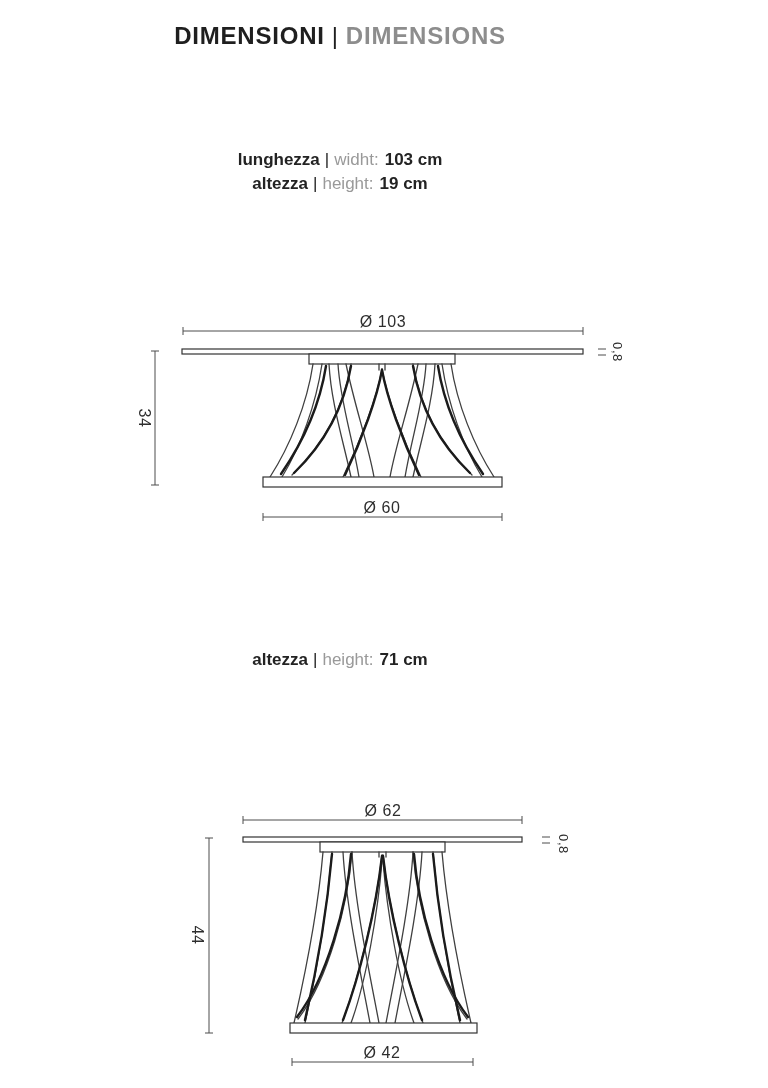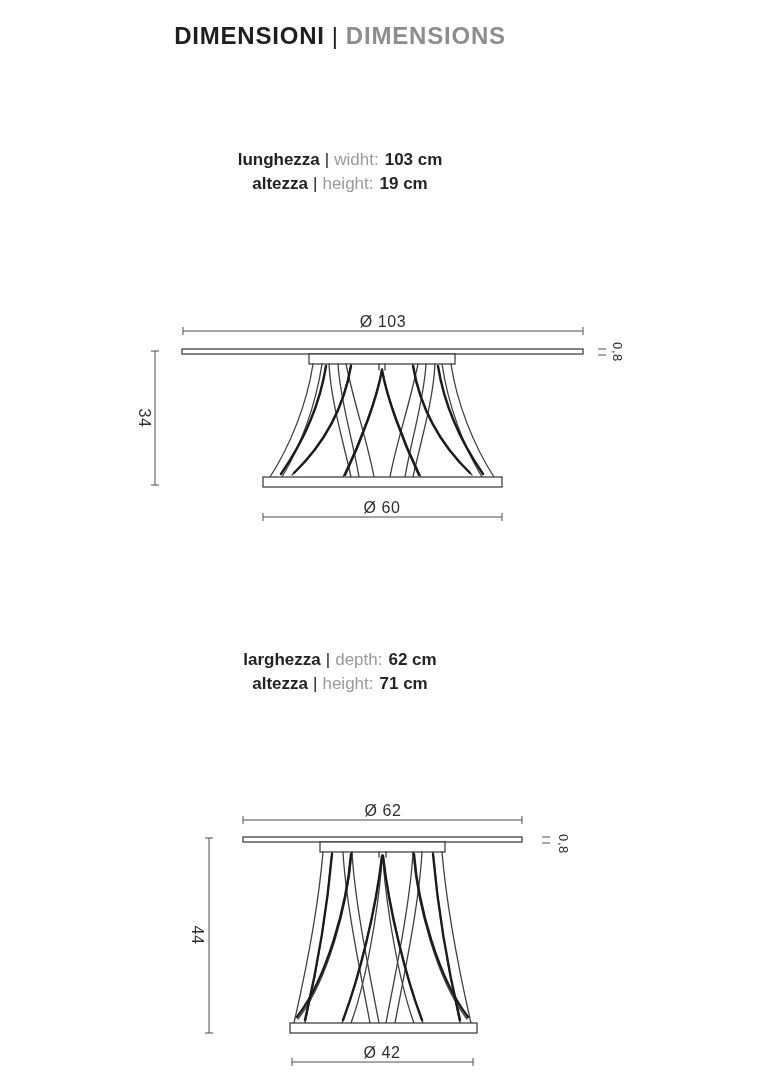--- a/index.html
+++ b/index.html
@@ -110,23 +110,20 @@
 
     <g>
       <line class="dimline" x1="474" y1="37" x2="482" y2="37"></line>
       <line class="dimline" x1="474" y1="43" x2="482" y2="43"></line>
       <text class="dimlabel-sm" x="492" y="40" text-anchor="middle" dominant-baseline="middle" transform="rotate(90 492 40)">0,8</text>
     </g>
   </svg>
 
   <div class="specs specs-2">
     <div class="row">
-      <span>larghezza</span><span class="pipe">|</span><span class="en">depth</span><span class="en">:</span><span class="val">62 cm</span>
-    </div>
-    <div class="row">
       <span>altezza</span><span class="pipe">|</span><span class="en">height</span><span class="en">:</span><span class="val">71 cm</span>
     </div>
   </div>
 
   <svg class="drawing drawing-2" width="430" height="280" viewBox="0 0 430 280">
 
     <g>
       <line class="dimline" x1="73" y1="20" x2="352" y2="20"></line>
       <line class="dimline" x1="73" y1="16" x2="73" y2="24"></line>
       <line class="dimline" x1="352" y1="16" x2="352" y2="24"></line>

